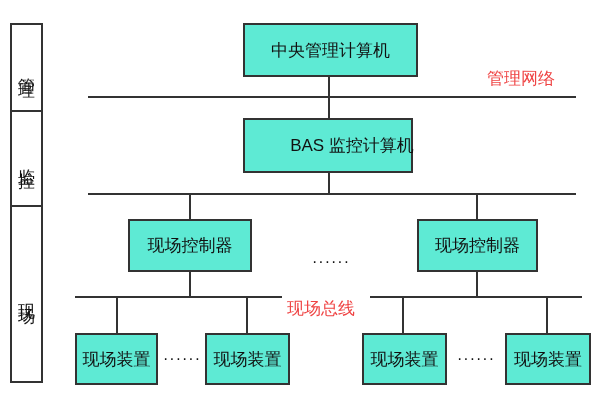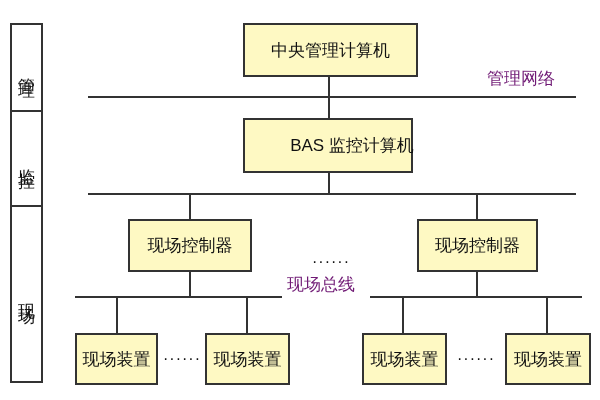--- a/index.html
+++ b/index.html
@@ -2,28 +2,28 @@
 <html><head>
 <meta charset="utf-8">
 <style>
   html,body{margin:0;padding:0;background:#fff;}
   .stage{
     position:relative;width:600px;height:400px;background:#ffffff;
     font-family:"Liberation Sans","DejaVu Sans",sans-serif;color:#111;
     overflow:hidden;
   }
   .box{
-    position:absolute;box-sizing:border-box;border:2px solid #333;background:#fef9c3;
+    position:absolute;box-sizing:border-box;border:2px solid #333;background:#5eead4;
     display:flex;align-items:center;justify-content:center;
     font-size:17px;line-height:1;text-align:center;white-space:nowrap;
   }
   .hline{position:absolute;height:2px;background:#333;}
   .vline{position:absolute;width:2px;background:#333;}
   .bus-label{
-    position:absolute;font-size:17px;line-height:1;white-space:nowrap;color:#701a75;
+    position:absolute;font-size:17px;line-height:1;white-space:nowrap;color:#ef4444;
   }
   .dots{
     position:absolute;font-size:16px;line-height:1;letter-spacing:1px;color:#111;
     text-align:center;width:50px;
   }
   .sidebar{
     position:absolute;left:10px;top:23px;width:33px;height:360px;
     box-sizing:border-box;border:2px solid #333;background:#fff;
     display:flex;flex-direction:column;
   }
@@ -73,19 +73,19 @@
   <div class="vline" style="left:189px;top:195px;height:24px;"></div>
   <div class="vline" style="left:476px;top:195px;height:24px;"></div>
   <div class="vline" style="left:189px;top:272px;height:24px;"></div>
   <div class="vline" style="left:476px;top:272px;height:24px;"></div>
   <div class="vline" style="left:116px;top:298px;height:35px;"></div>
   <div class="vline" style="left:246px;top:298px;height:35px;"></div>
   <div class="vline" style="left:402px;top:298px;height:35px;"></div>
   <div class="vline" style="left:546px;top:298px;height:35px;"></div>
 
   <div class="bus-label" style="left:487px;top:70px;">管理网络</div>
-  <div class="bus-label" style="left:287px;top:276px;">现场总线</div>
+  <div class="bus-label" style="left:287px;top:300px;">现场总线</div>
 
   <div class="dots" style="left:306px;top:254px;">······</div>
   <div class="dots" style="left:157px;top:351px;">······</div>
   <div class="dots" style="left:451px;top:351px;">······</div>
 
 </div>
 
 </body></html>

